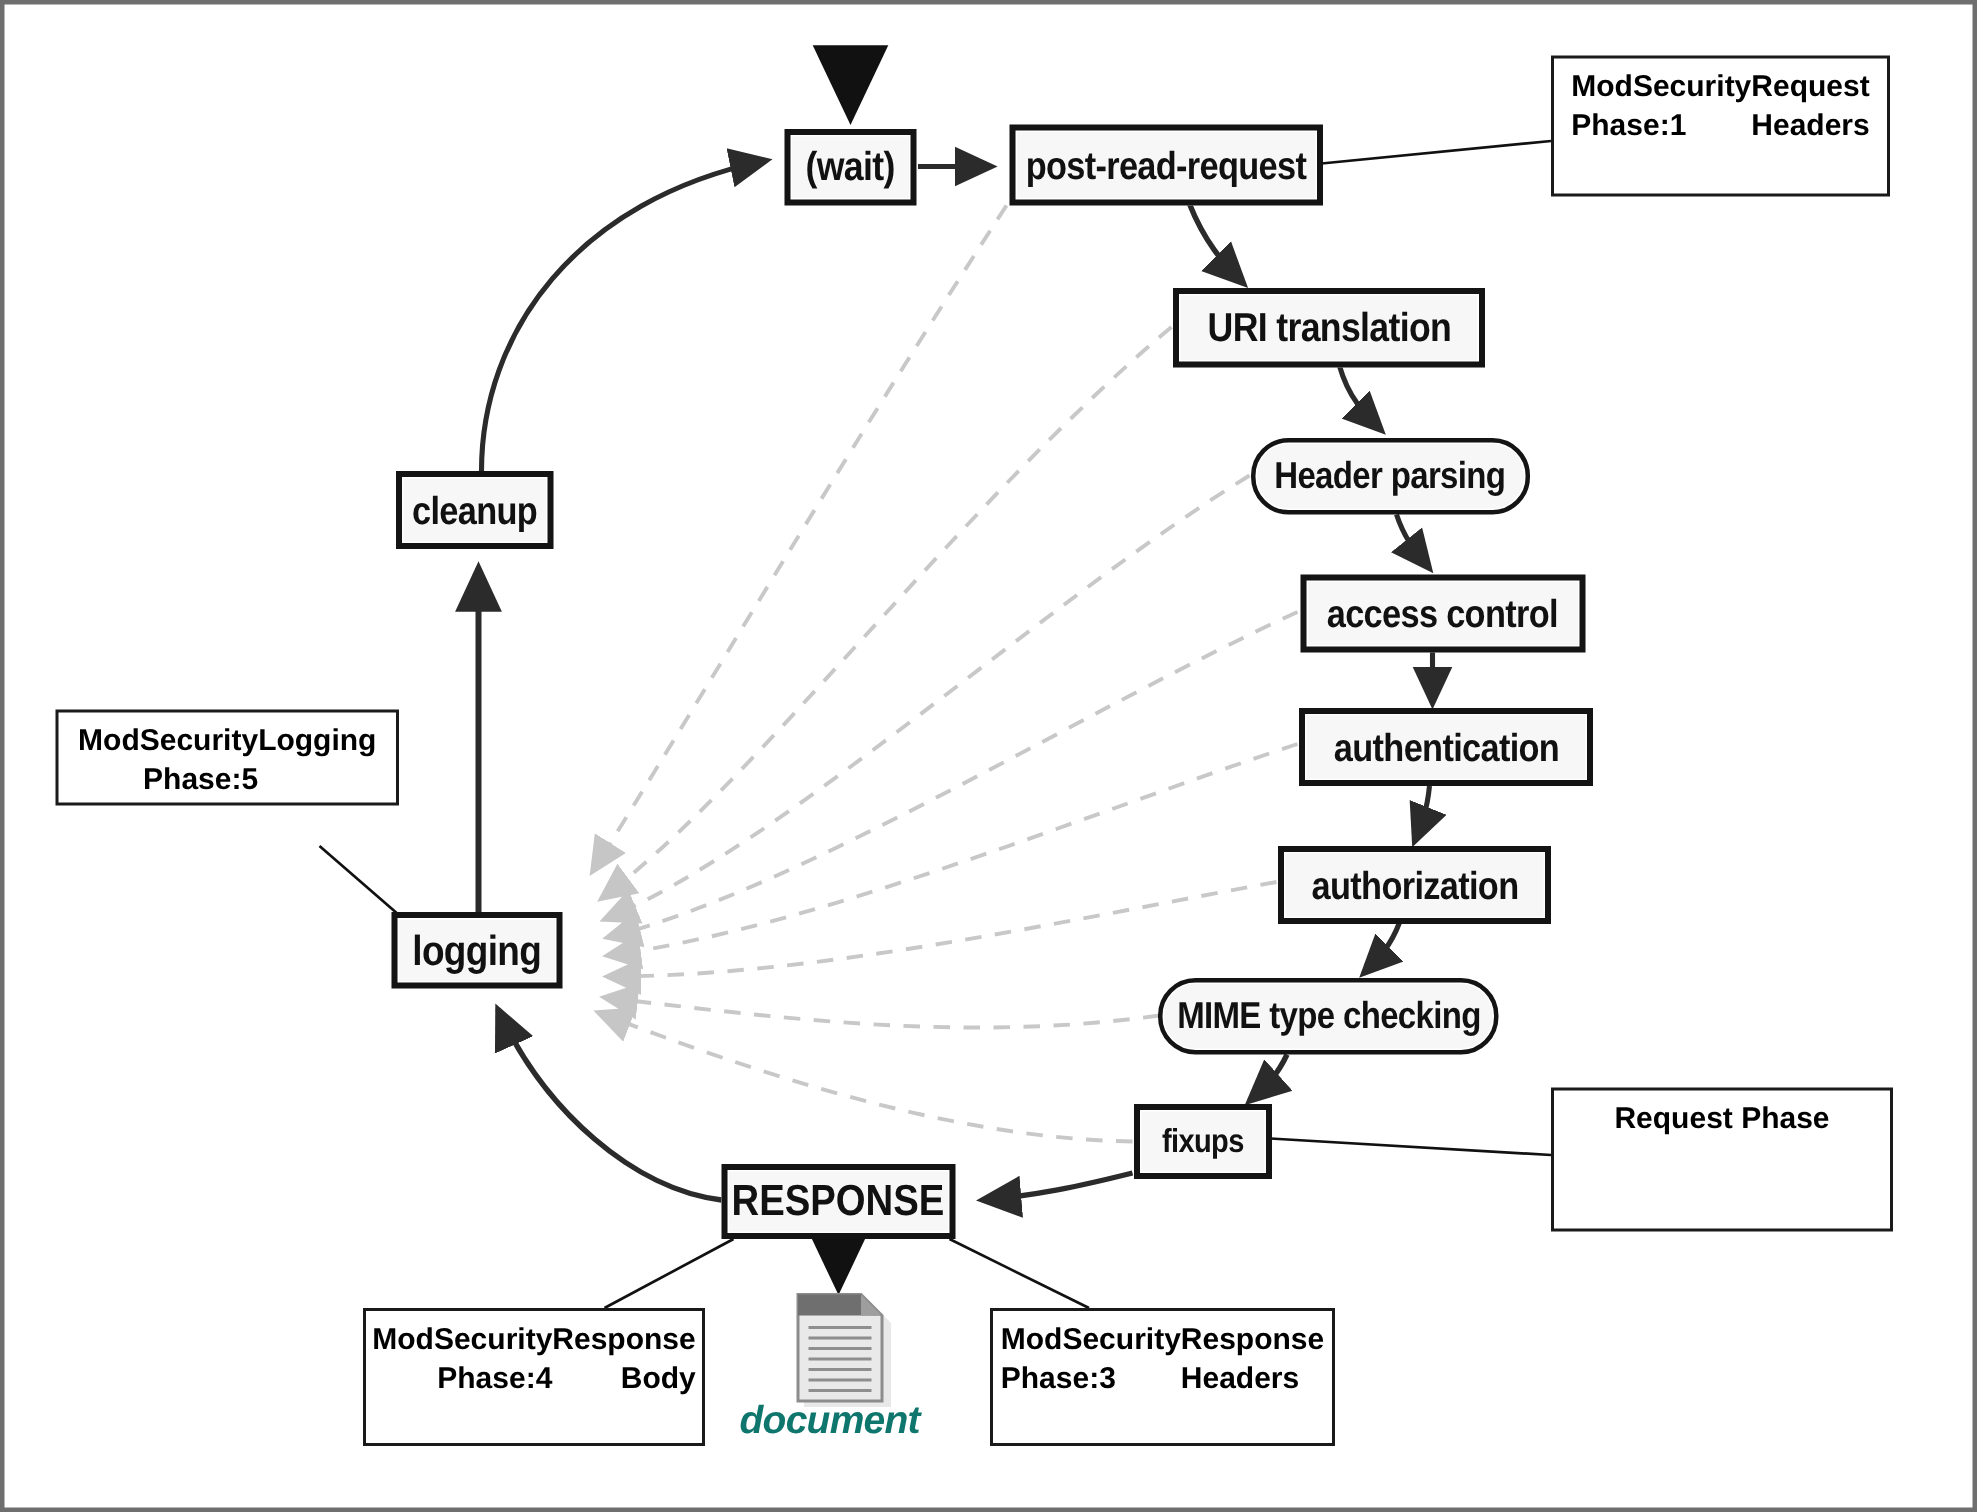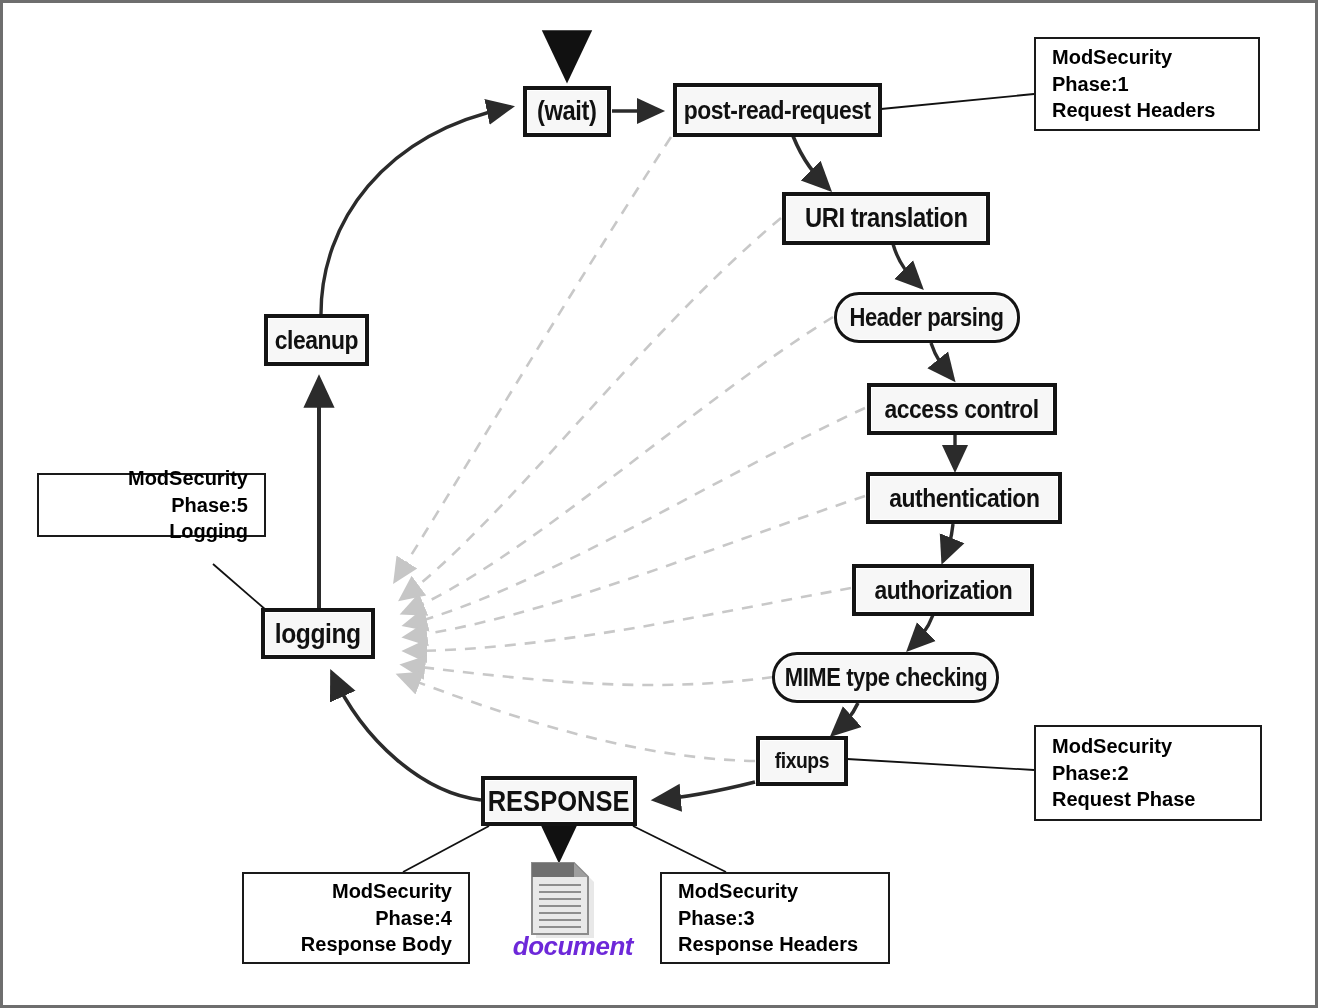--- a/index.html
+++ b/index.html
@@ -54,21 +54,20 @@
     position: absolute;
     box-sizing: border-box;
     background: #ffffff;
     border: 2px solid #1a1a1a;
     color: #000000;
     font-family: "Liberation Sans", sans-serif;
     font-weight: bold;
     font-size: 20px;
     line-height: 1.32;
     display: flex;
-    flex-direction: column;
     justify-content: center;
     padding: 6px 16px;
     z-index: 5;
   }
   .callout .l1, .callout .l2 { display: block; }
   .callout.align-right { text-align: right; }
   .callout.align-left { text-align: left; }
 
   
   #doc-icon {
@@ -77,26 +76,26 @@
     top: 858px;
     width: 68px;
     height: 80px;
     z-index: 4;
   }
   #doc-label {
     position: absolute;
     left: 490px;
     top: 928px;
     width: 140px;
-    text-align: right;
+    text-align: left;
     font-family: "Liberation Sans", sans-serif;
     font-weight: bold;
     font-style: italic;
     font-size: 26px;
-    color: #6d28d9;
+    color: #0f766e;
     letter-spacing: -0.5px;
     z-index: 4;
   }
 </style>
 </head>
 <body>
 
 <div id="canvas">
 
   <svg id="wires" viewBox="0 0 1318 1008">
@@ -257,21 +256,20 @@
     <span class="l1">ModSecurity Phase:1</span>
     <span class="l2">Request Headers</span>
   </div>
 
   <div class="callout align-right" style="left:34px; top:470px; width:229px; height:64px;">
     <span class="l1">ModSecurity Phase:5</span>
     <span class="l2">Logging</span>
   </div>
 
   <div class="callout align-left" style="left:1031px; top:722px; width:228px; height:96px;">
-    <span class="l1">ModSecurity Phase:2</span>
     <span class="l2">Request Phase</span>
   </div>
 
   <div class="callout align-right" style="left:239px; top:869px; width:228px; height:92px;">
     <span class="l1">ModSecurity Phase:4</span>
     <span class="l2">Response Body</span>
   </div>
 
   <div class="callout align-left" style="left:657px; top:869px; width:230px; height:92px;justify-content:center;">
     <span class="l1">ModSecurity Phase:3</span>

